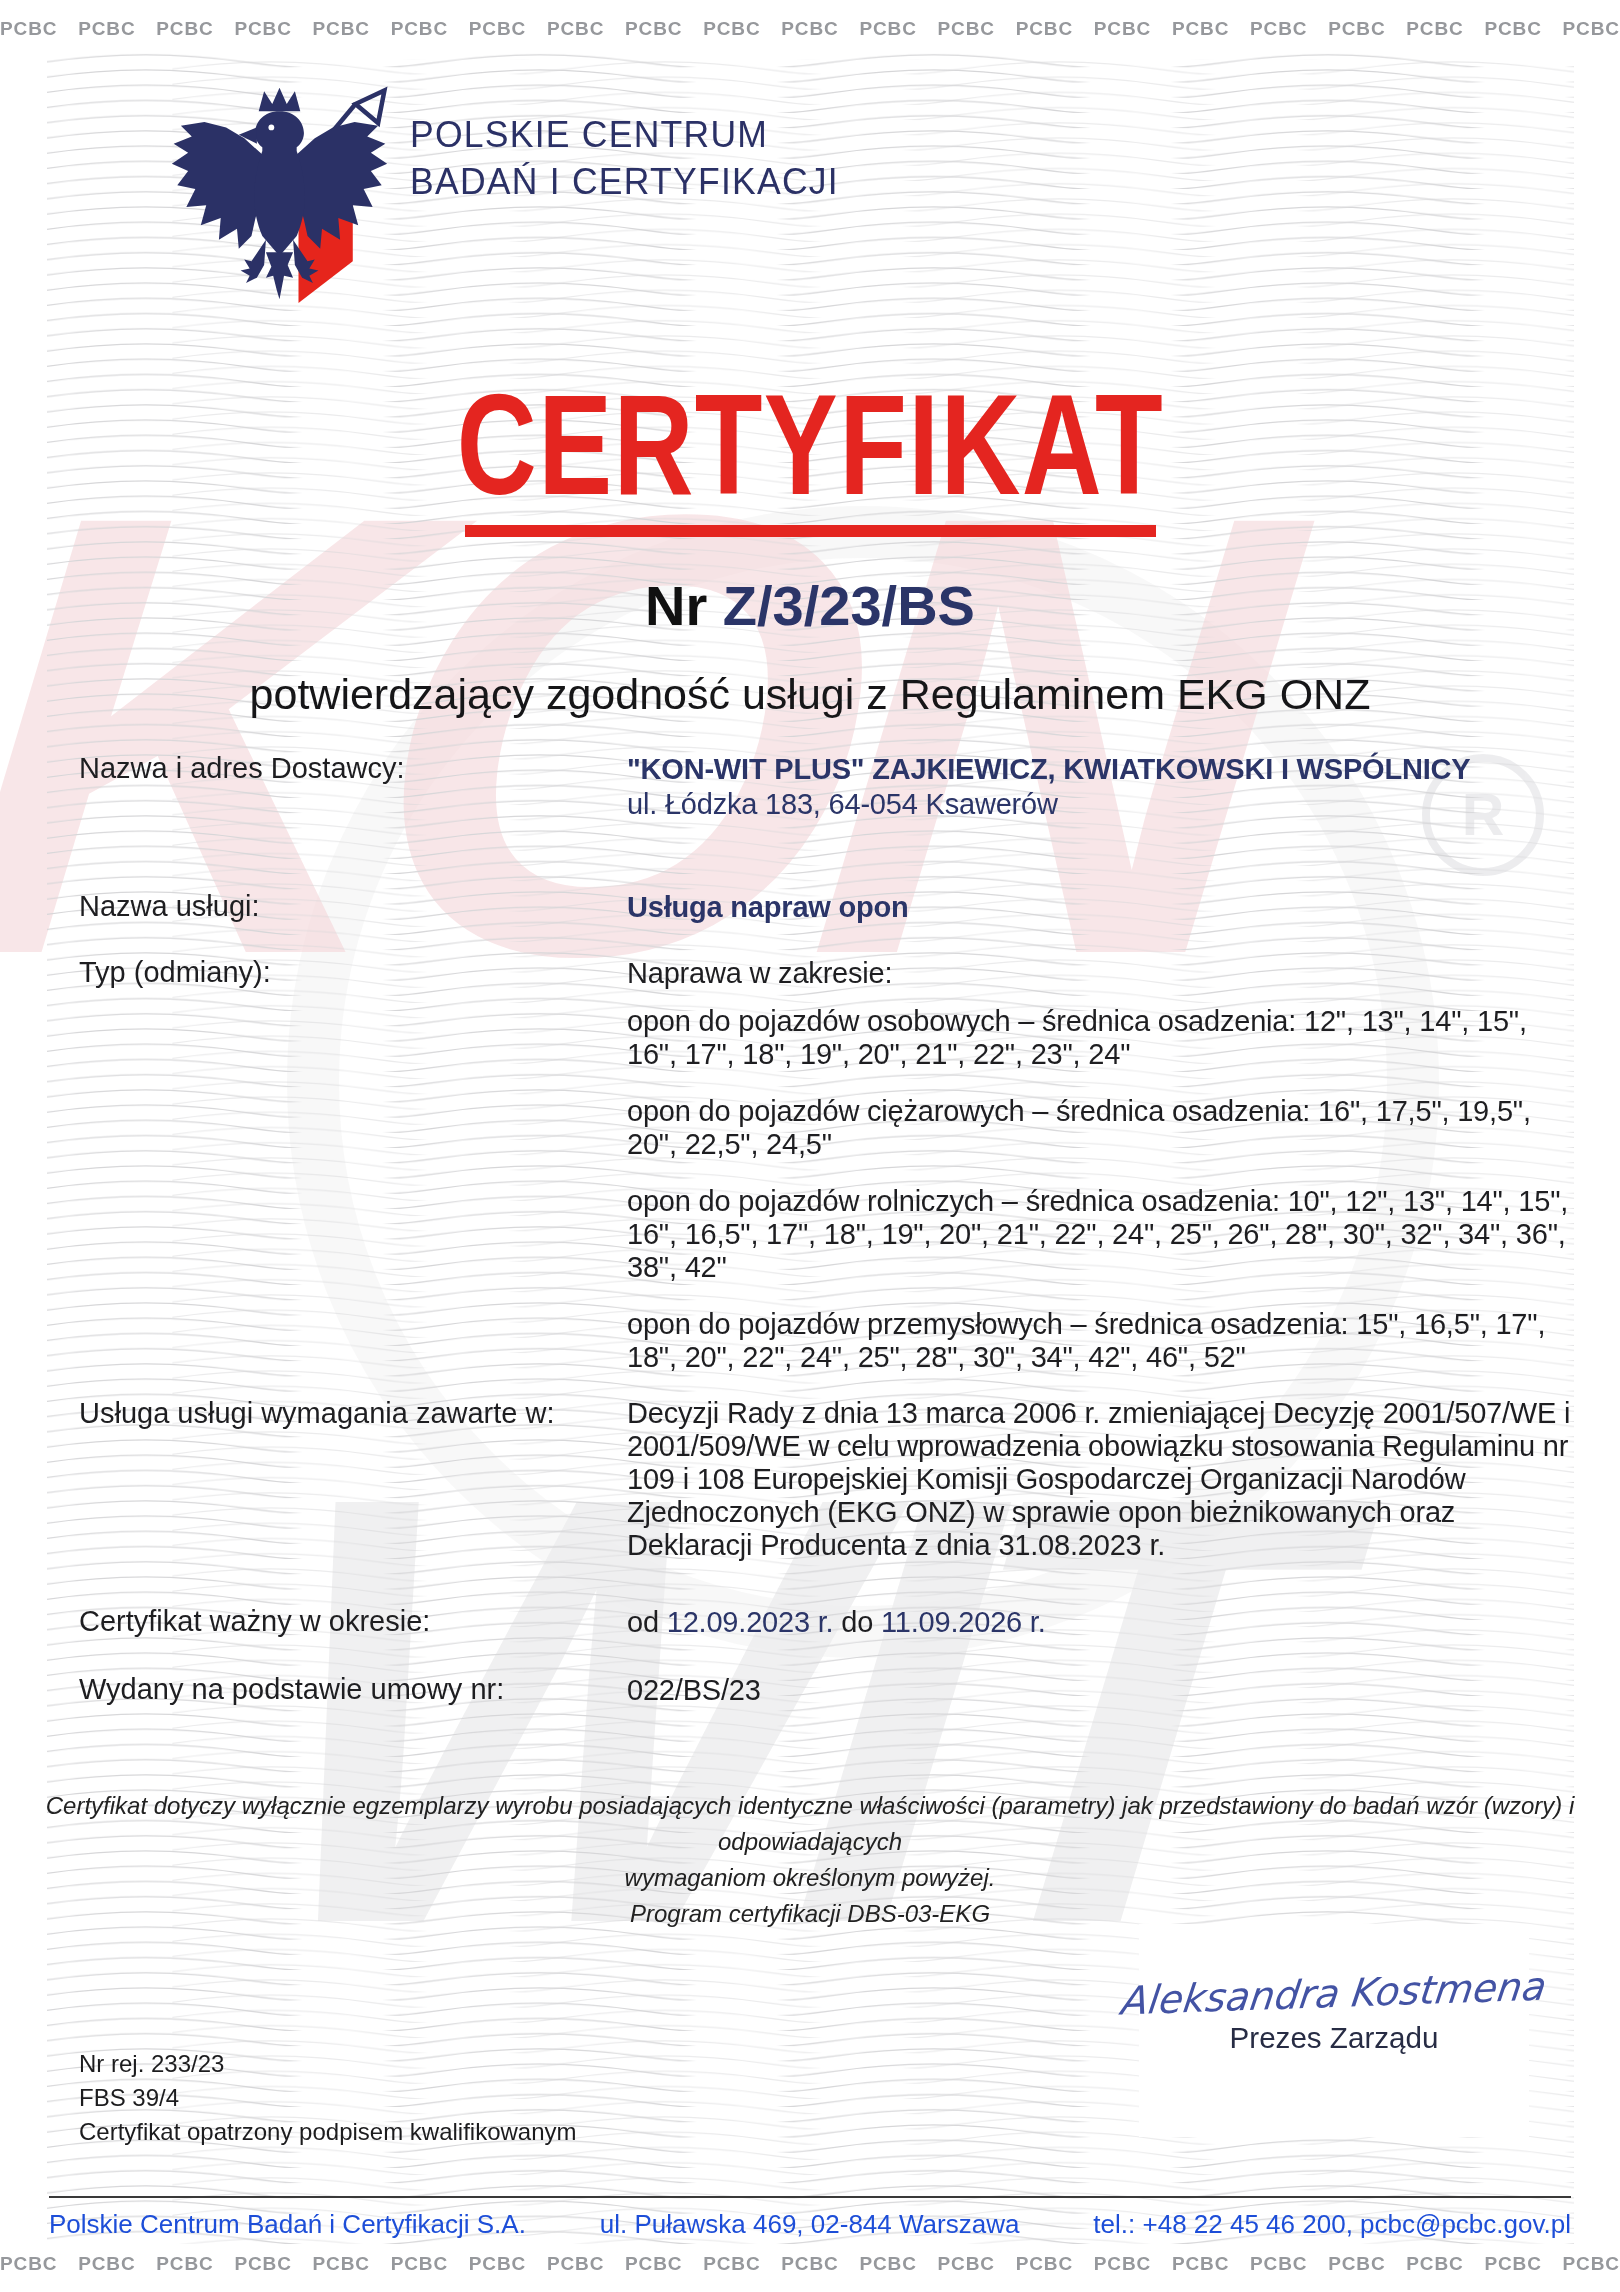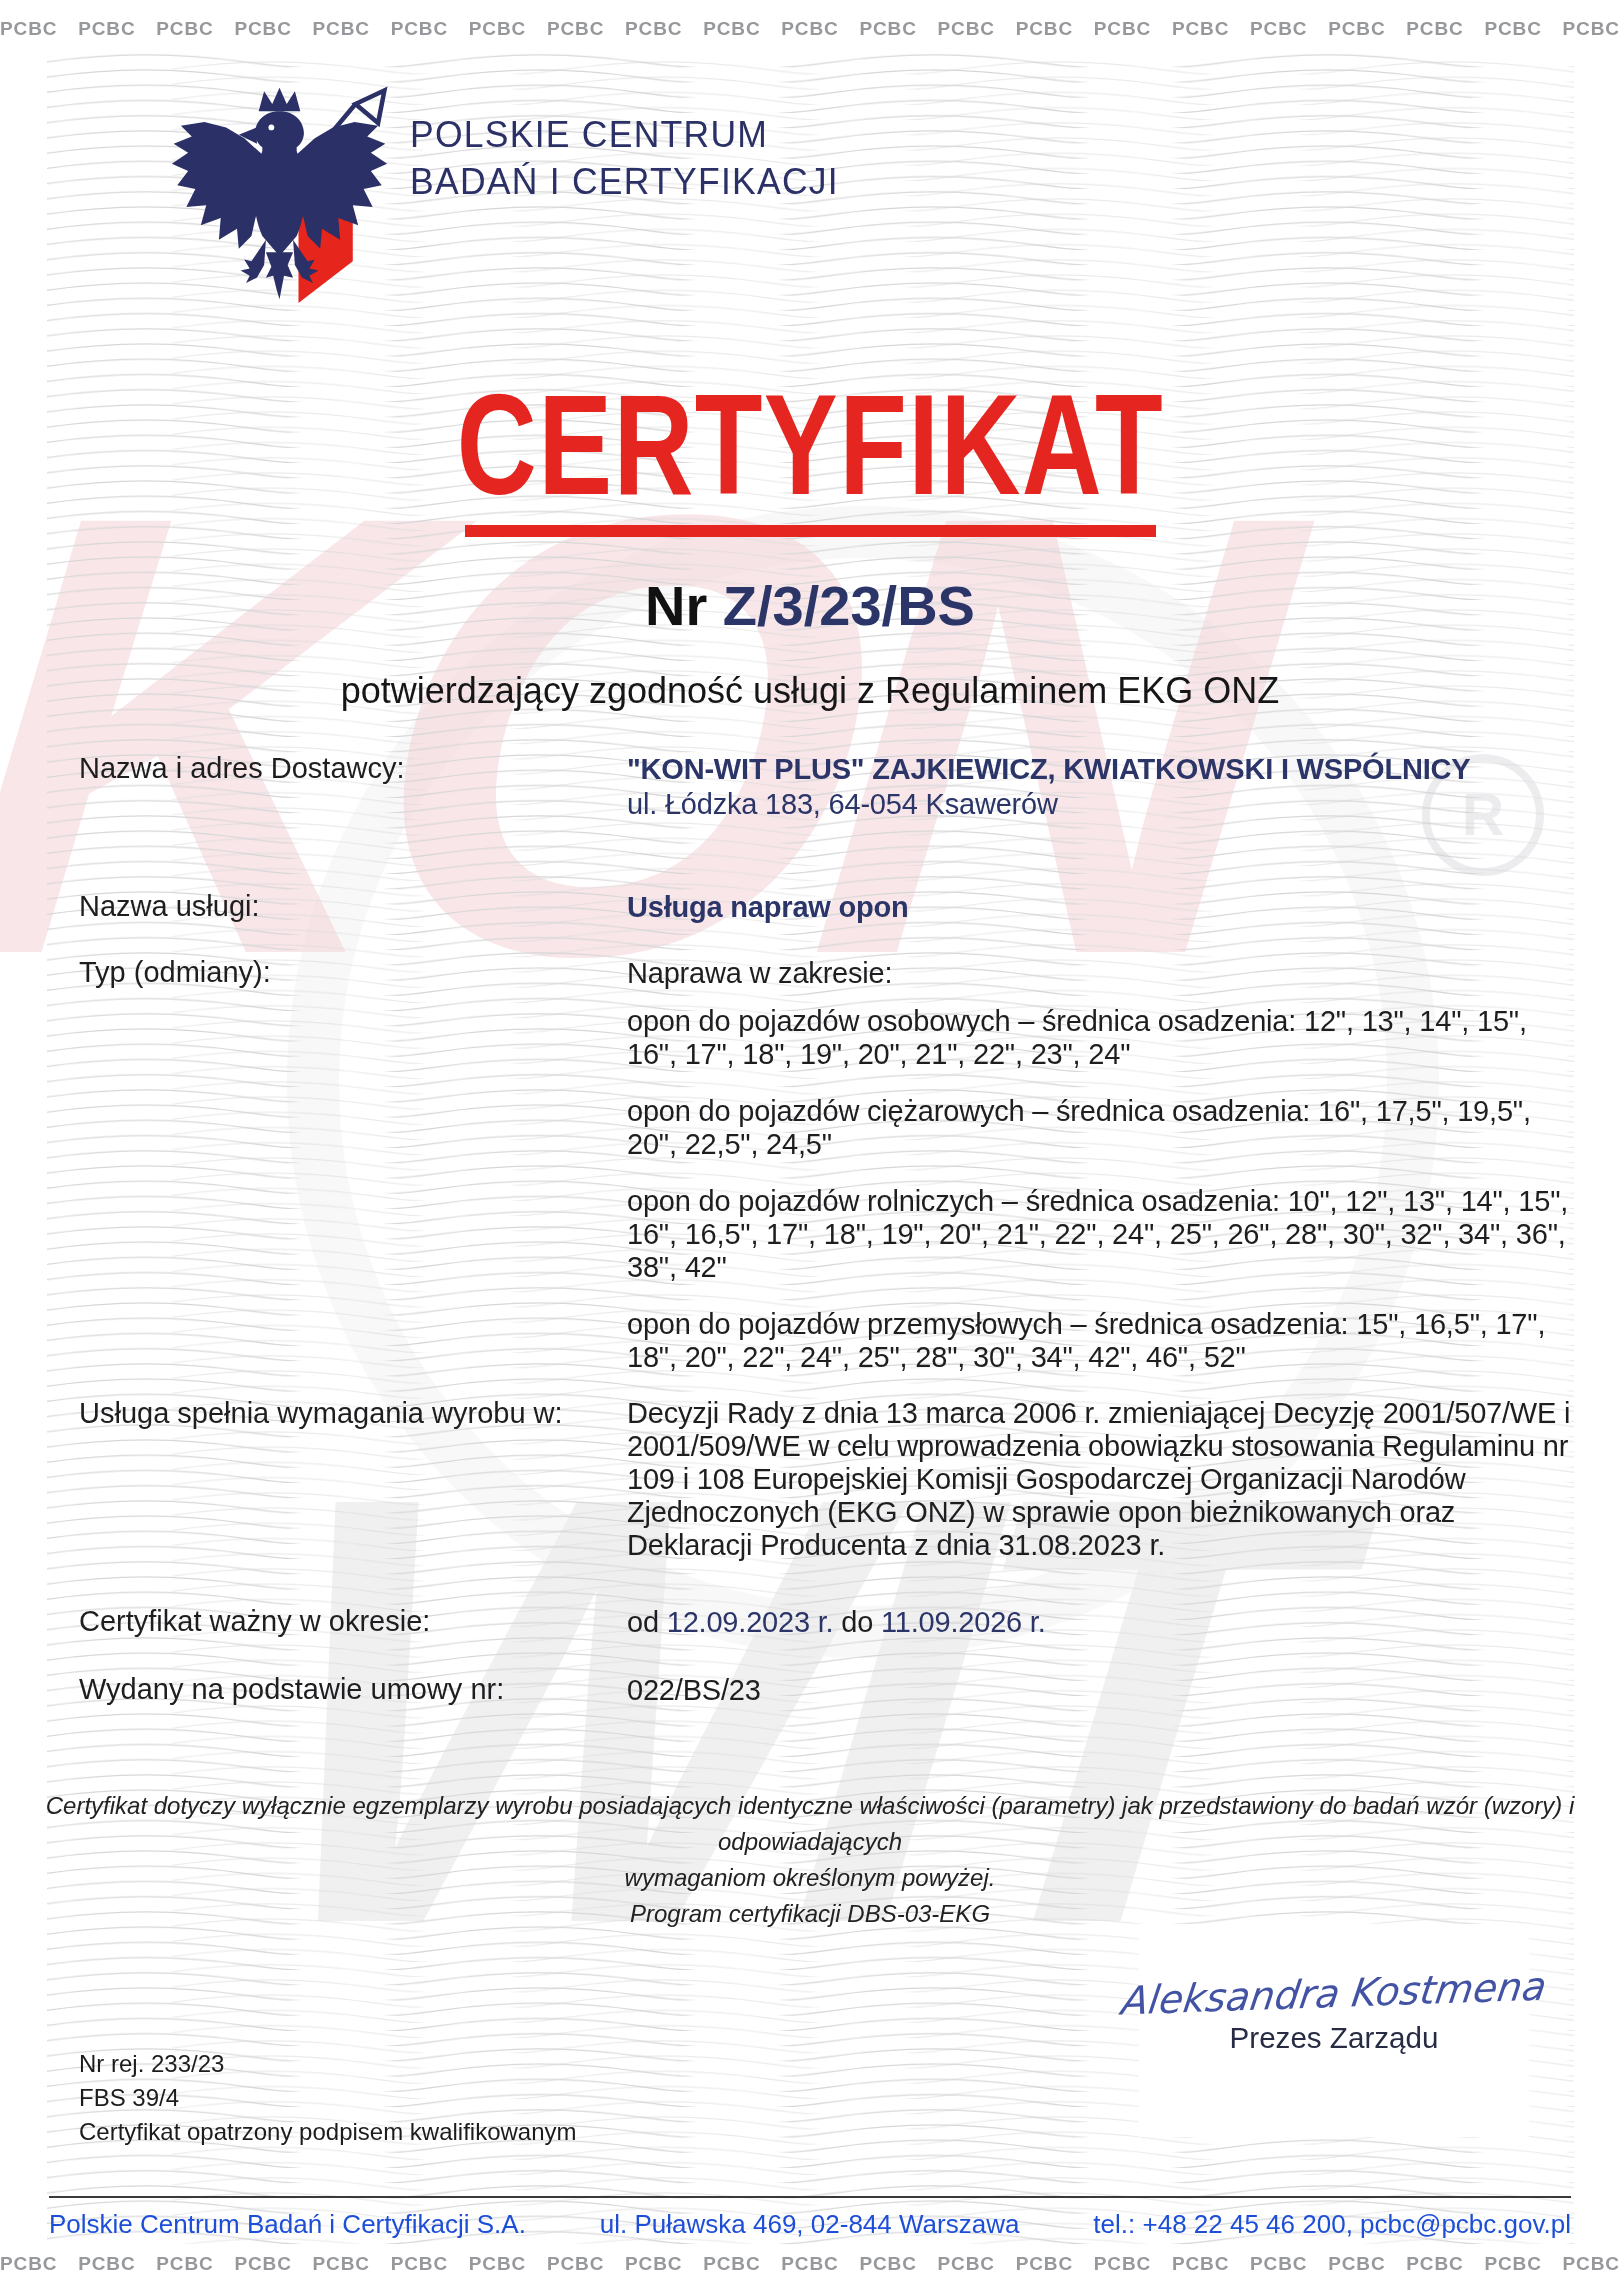--- a/index.html
+++ b/index.html
@@ -32,21 +32,21 @@
     transform:scaleX(.96);transform-origin:left top;white-space:nowrap;}
   
   .title-wrap{position:absolute;left:0;top:374px;width:100%;text-align:center;z-index:2;}
   .title-text{display:inline-block;margin:0;font-size:142px;line-height:142px;font-weight:bold;
     color:#e42520;letter-spacing:1.8px;transform:scaleX(.78);transform-origin:center;white-space:nowrap;}
   .title-underline{width:691px;height:11.6px;background:#e42520;margin:9px auto 0;}
   .cert-number{position:absolute;left:0;top:573px;width:100%;text-align:center;z-index:2;
     font-size:56px;font-weight:bold;color:#111;}
   .cert-number .num{color:#2b3568;}
   .subtitle{position:absolute;left:0;top:670px;width:100%;text-align:center;z-index:2;
-    font-size:36px;color:#161618;}
+    font-size:43px;color:#161618;}
   
   .flabel{position:absolute;left:79px;z-index:2;font-size:29px;color:#1e1e21;white-space:nowrap;}
   .fvalue{position:absolute;left:627px;width:951px;z-index:2;font-size:29px;line-height:35px;
     color:#1e1e21;letter-spacing:-0.2px;}
   .navy{color:#2b3568;}
   .bold{font-weight:bold;}
   .type-item{margin-bottom:24px;line-height:33px;}
   .req-par{line-height:33px;}
   
   .footnote{position:absolute;left:0;top:1788px;width:100%;text-align:center;z-index:2;
@@ -180,21 +180,21 @@
 
 <div class="flabel" style="top:956px">Typ (odmiany):</div>
 <div class="fvalue" style="top:956px">Naprawa w zakresie:</div>
 <div class="fvalue" style="top:1005px">
     <div class="type-item">opon do pojazdów osobowych – średnica osadzenia: 12", 13", 14", 15", 16", 17", 18", 19", 20", 21", 22", 23", 24"</div>
     <div class="type-item">opon do pojazdów ciężarowych – średnica osadzenia: 16", 17,5", 19,5", 20", 22,5", 24,5"</div>
     <div class="type-item">opon do pojazdów rolniczych – średnica osadzenia: 10", 12", 13", 14", 15", 16", 16,5", 17", 18", 19", 20", 21", 22", 24", 25", 26", 28", 30", 32", 34", 36", 38", 42"</div>
     <div class="type-item">opon do pojazdów przemysłowych – średnica osadzenia: 15", 16,5", 17", 18", 20", 22", 24", 25", 28", 30", 34", 42", 46", 52"</div>
   </div>
 
-<div class="flabel" style="top:1397px">Usługa spełnia wymagania wyrobu w:</div>
+<div class="flabel" style="top:1397px">Usługa usługi wymagania zawarte w:</div>
 <div class="fvalue req-par" style="top:1397px">Decyzji Rady z dnia 13 marca 2006 r. zmieniającej Decyzję 2001/507/WE i 2001/509/WE w celu wprowadzenia obowiązku stosowania Regulaminu nr 109 i 108 Europejskiej Komisji Gospodarczej Organizacji Narodów Zjednoczonych (EKG ONZ) w sprawie opon bieżnikowanych oraz Deklaracji Producenta z dnia 31.08.2023 r.</div>
 
 <div class="flabel" style="top:1605px">Certyfikat ważny w okresie:</div>
 <div class="fvalue" style="top:1605px">
   <span>od</span>
   <span class="navy">12.09.2023 r.</span>
   <span>do</span>
   <span class="navy">11.09.2026 r.</span>
 </div>
 

